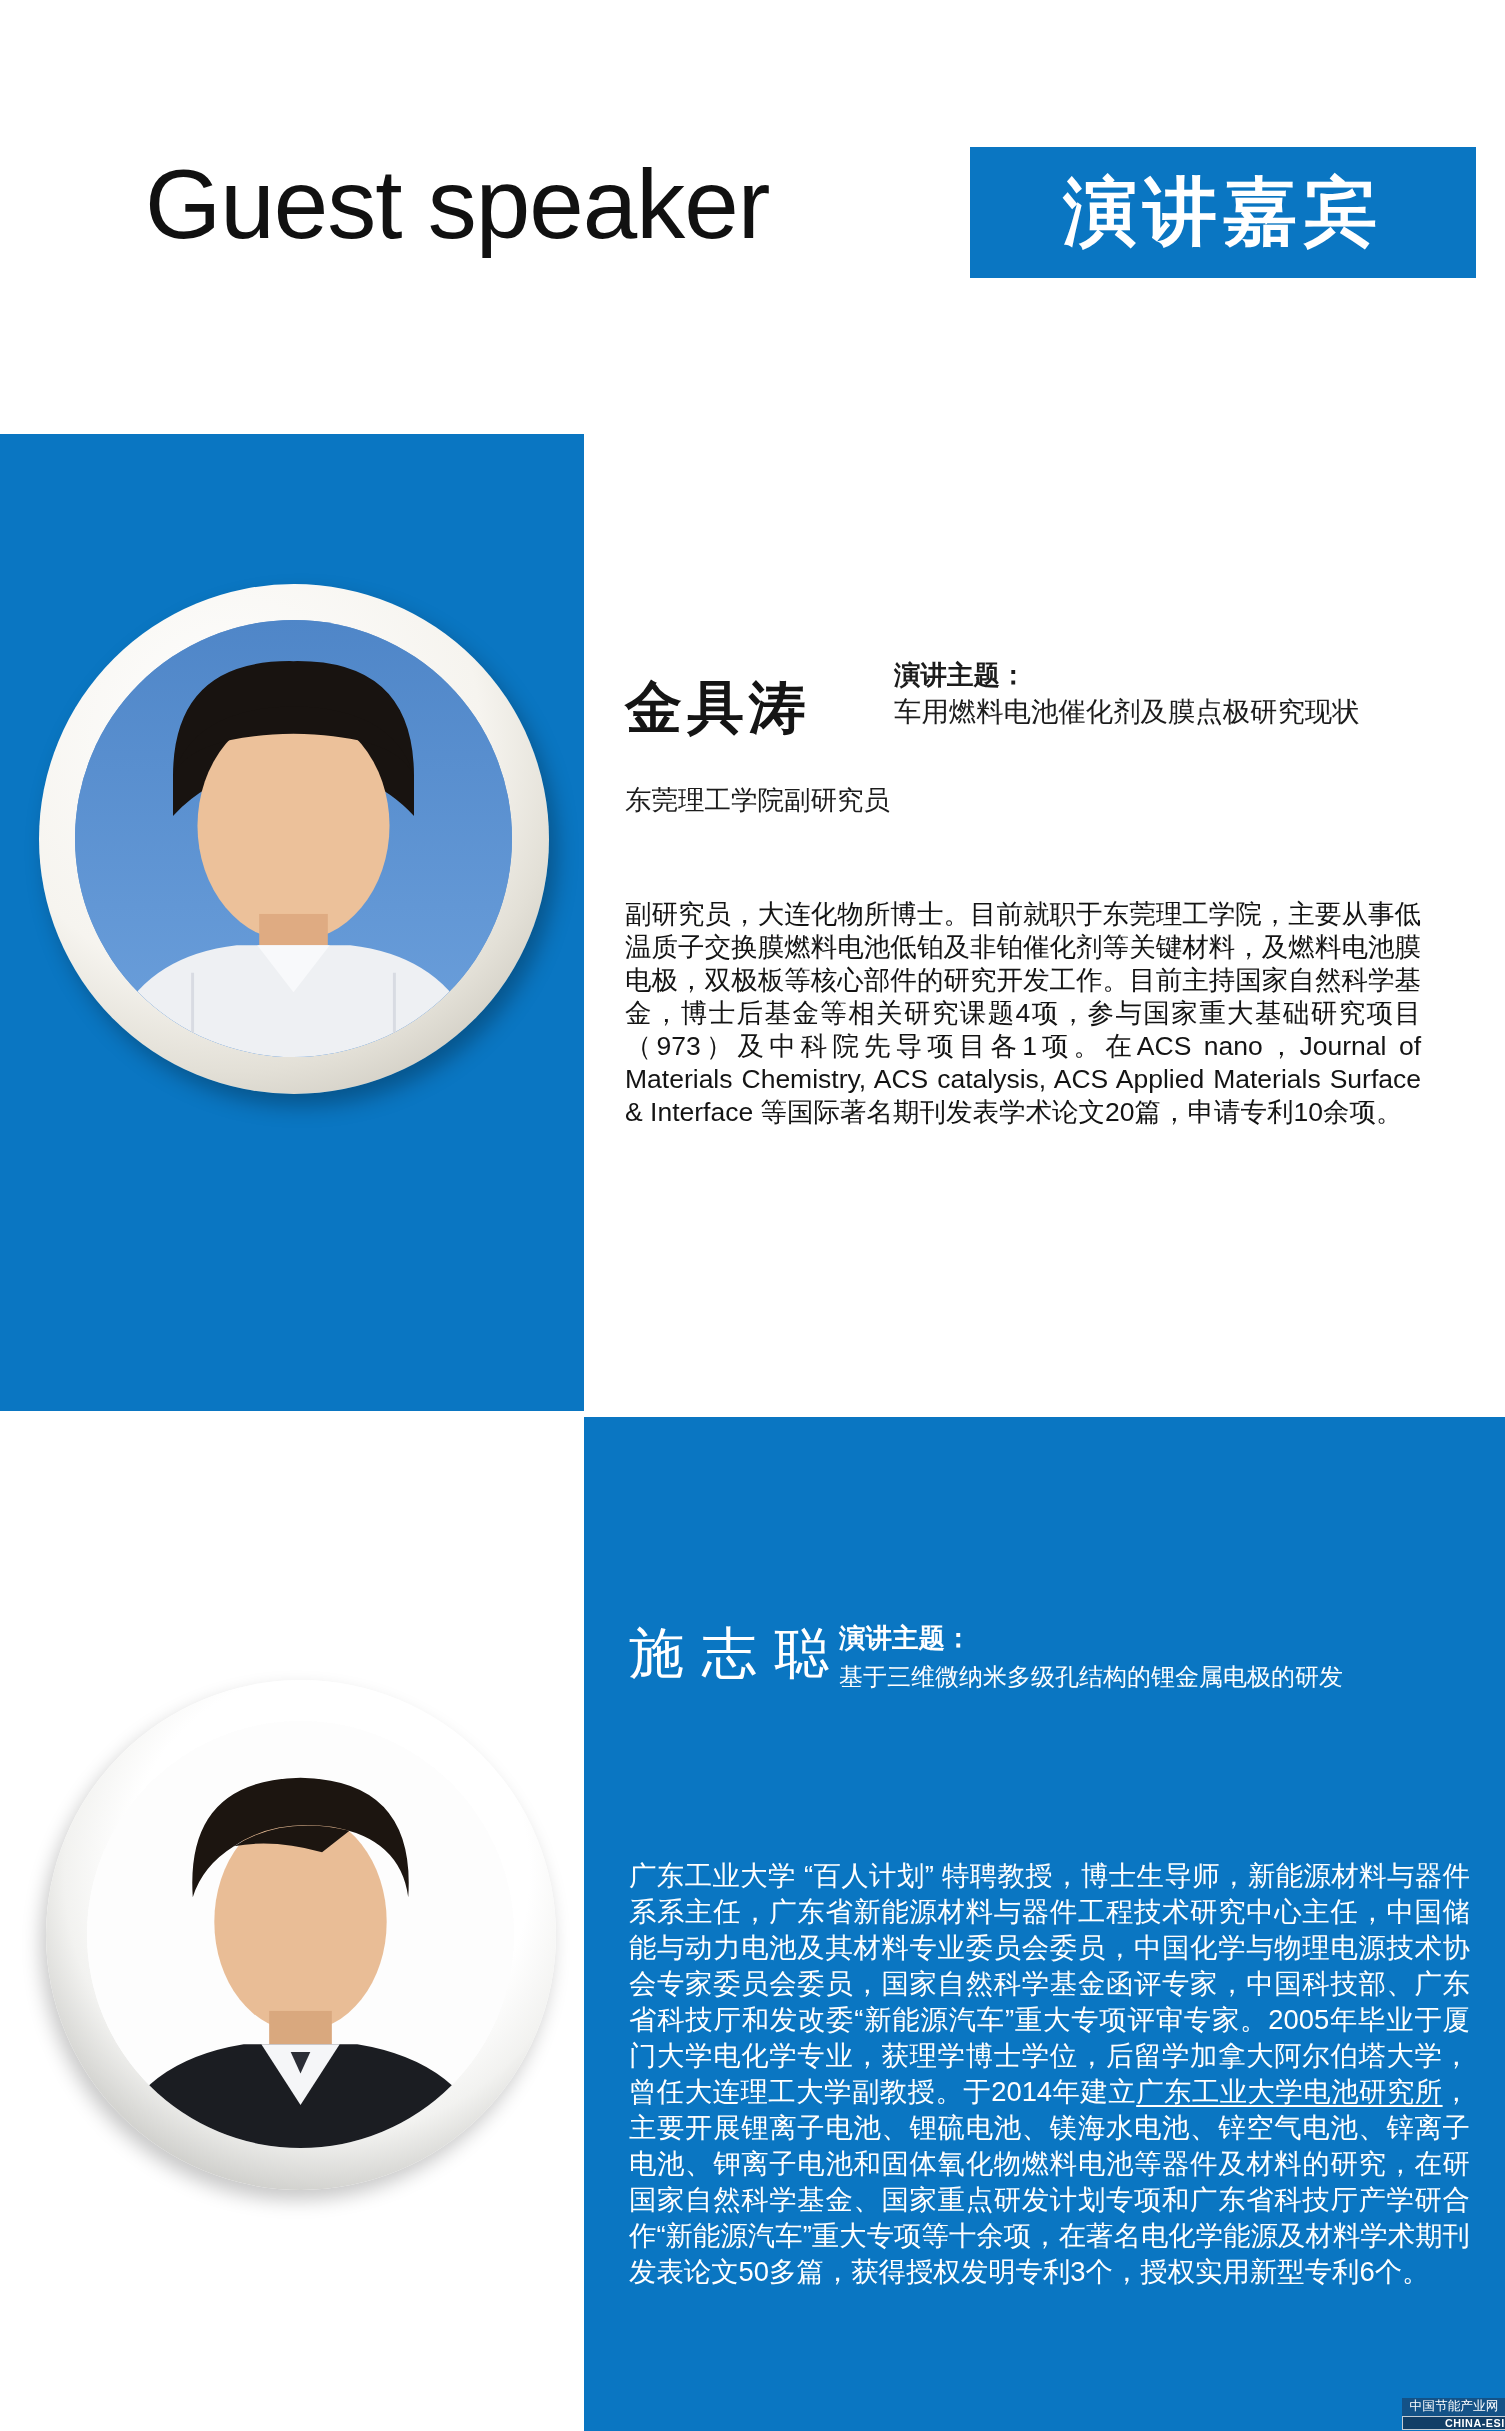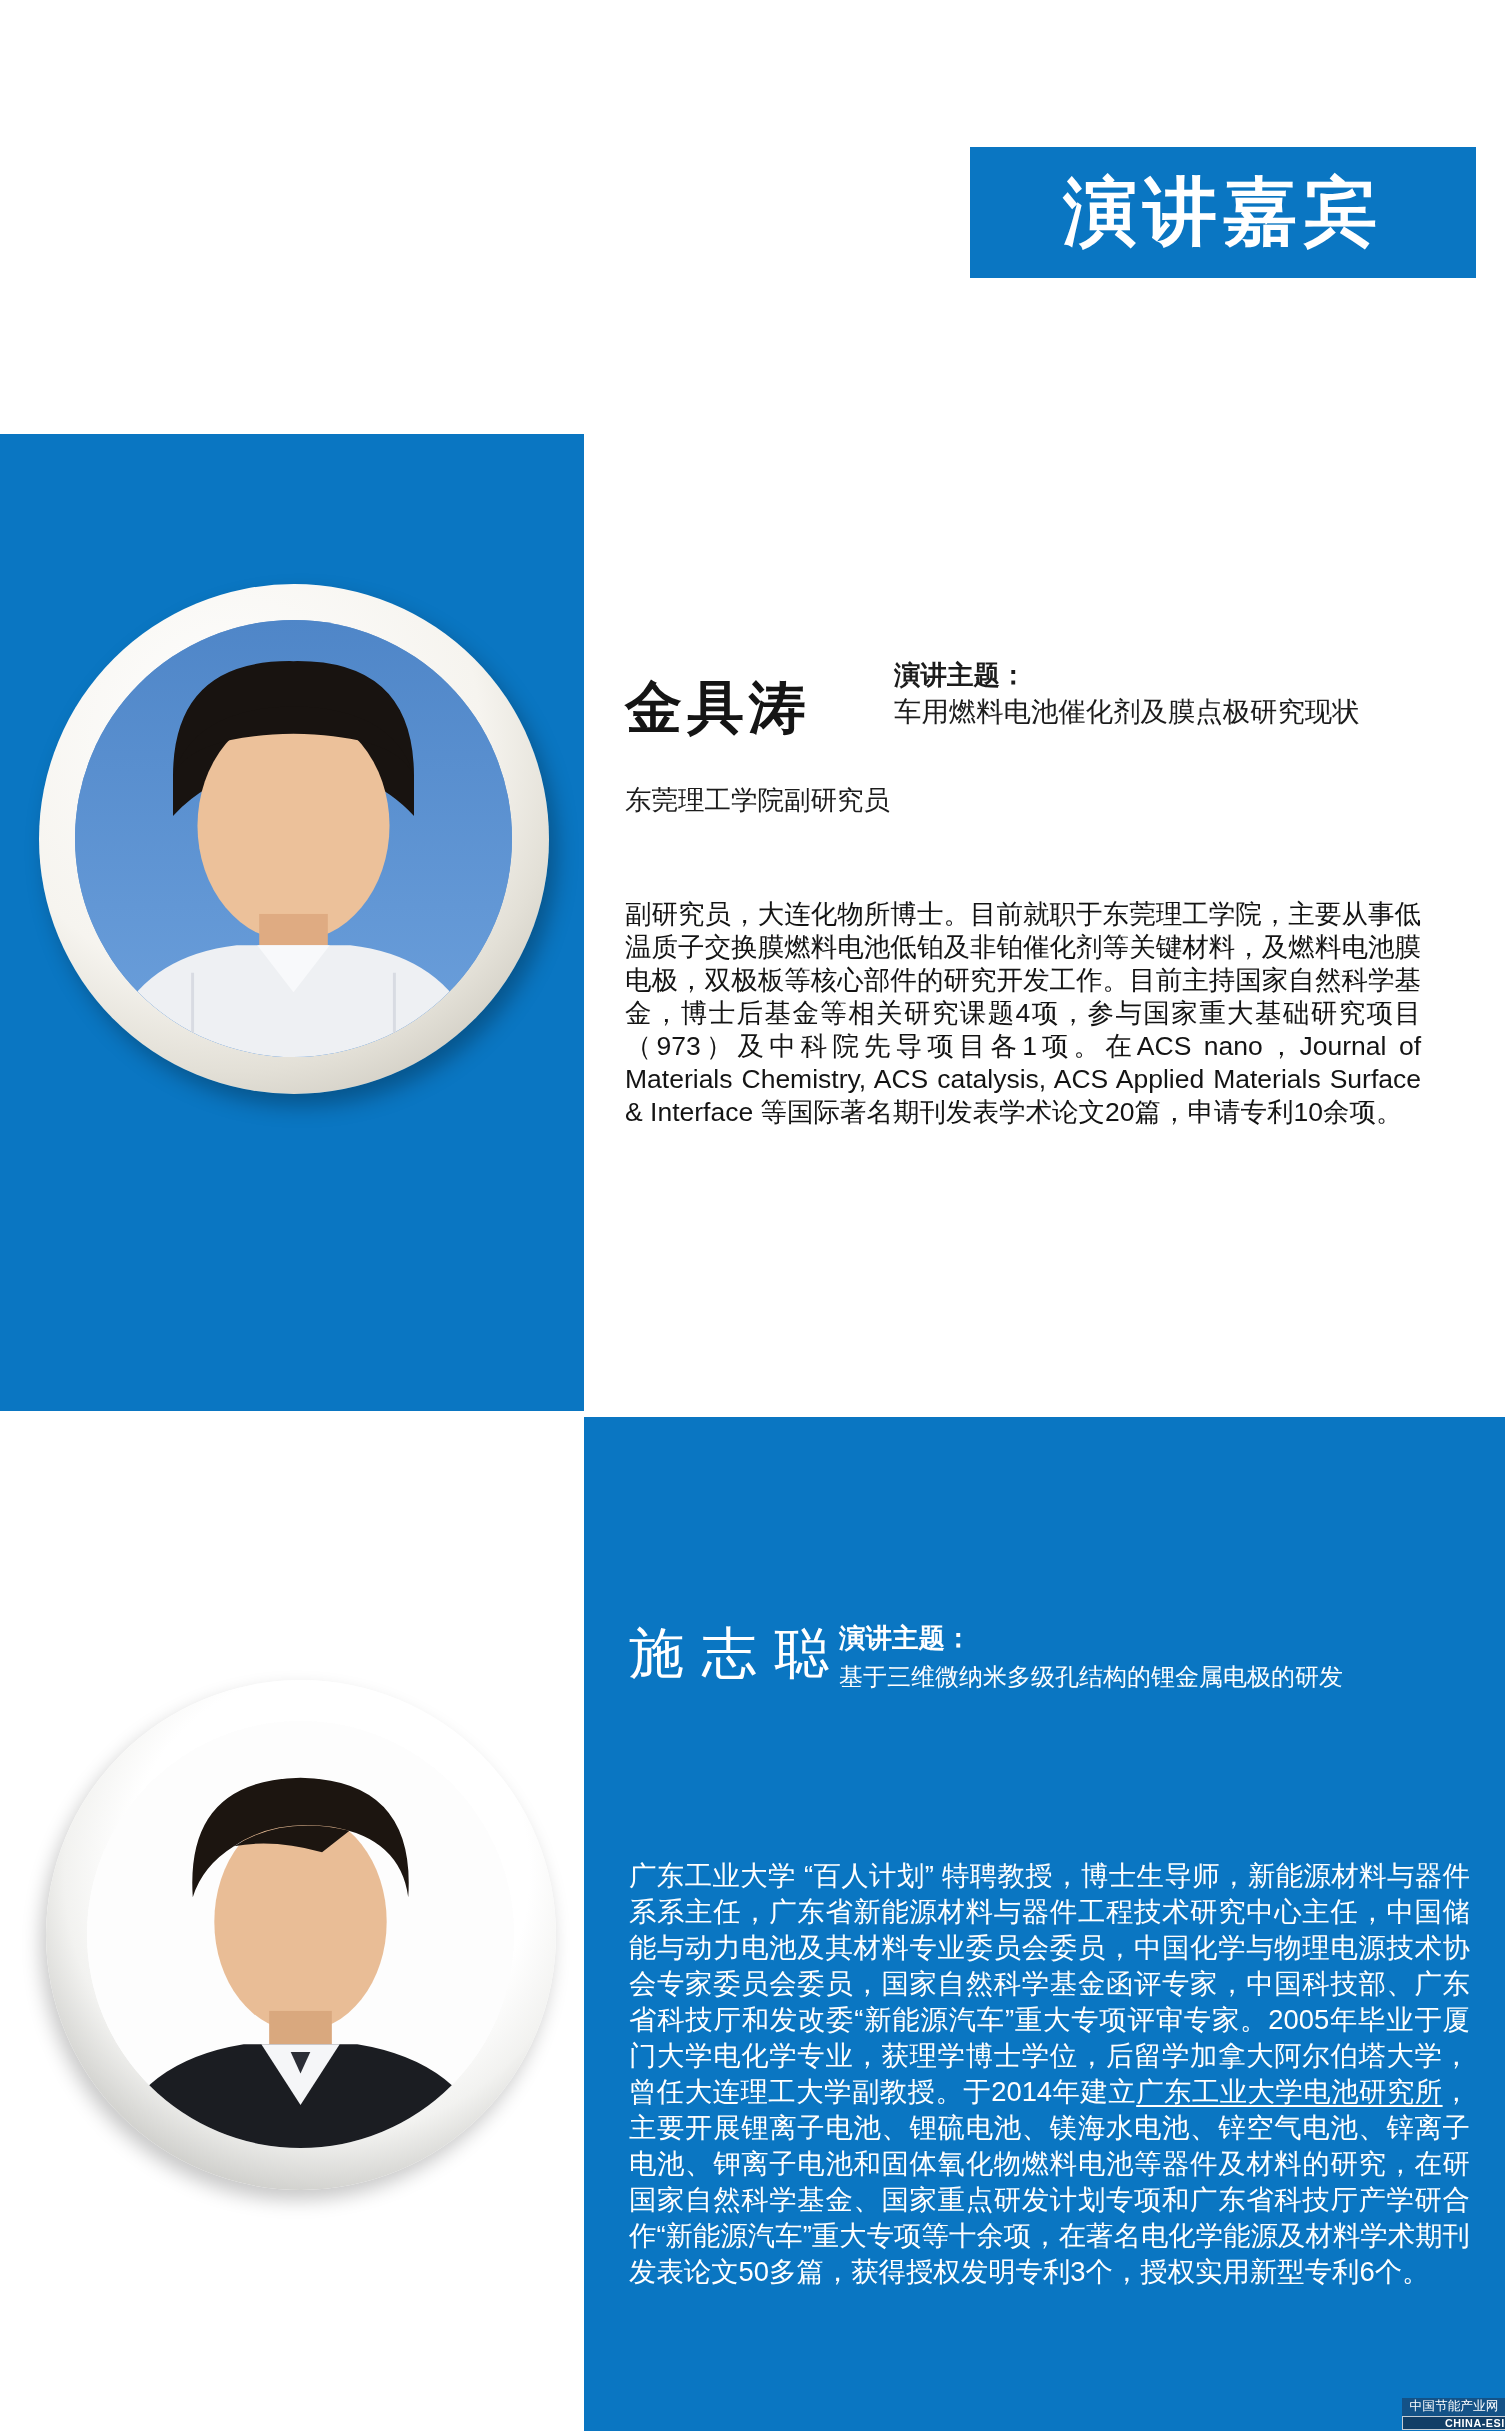--- a/index.html
+++ b/index.html
@@ -85,20 +85,21 @@
     background:#123e66;border:1px solid #c6cdd4;color:#ffffff;
     font-size:10.8px;font-weight:700;line-height:12.7px;text-align:center;
     letter-spacing:0.5px;white-space:nowrap;padding-left:42px;
   }
 </style>
 </head>
 <body>
 
 <div id="poster">
 
+  <div class="title-en">Guest speaker</div>
   <div class="title-badge">
     <span>演讲嘉宾</span>
   </div>
 
   <div class="panel-blue-1"></div>
   <div class="ring ring-1"></div>
   <div class="photo photo-1">
     <svg viewBox="0 0 446 446">
       <defs>
         <linearGradient id="bg1" x1="0" y1="0" x2="0" y2="1">

